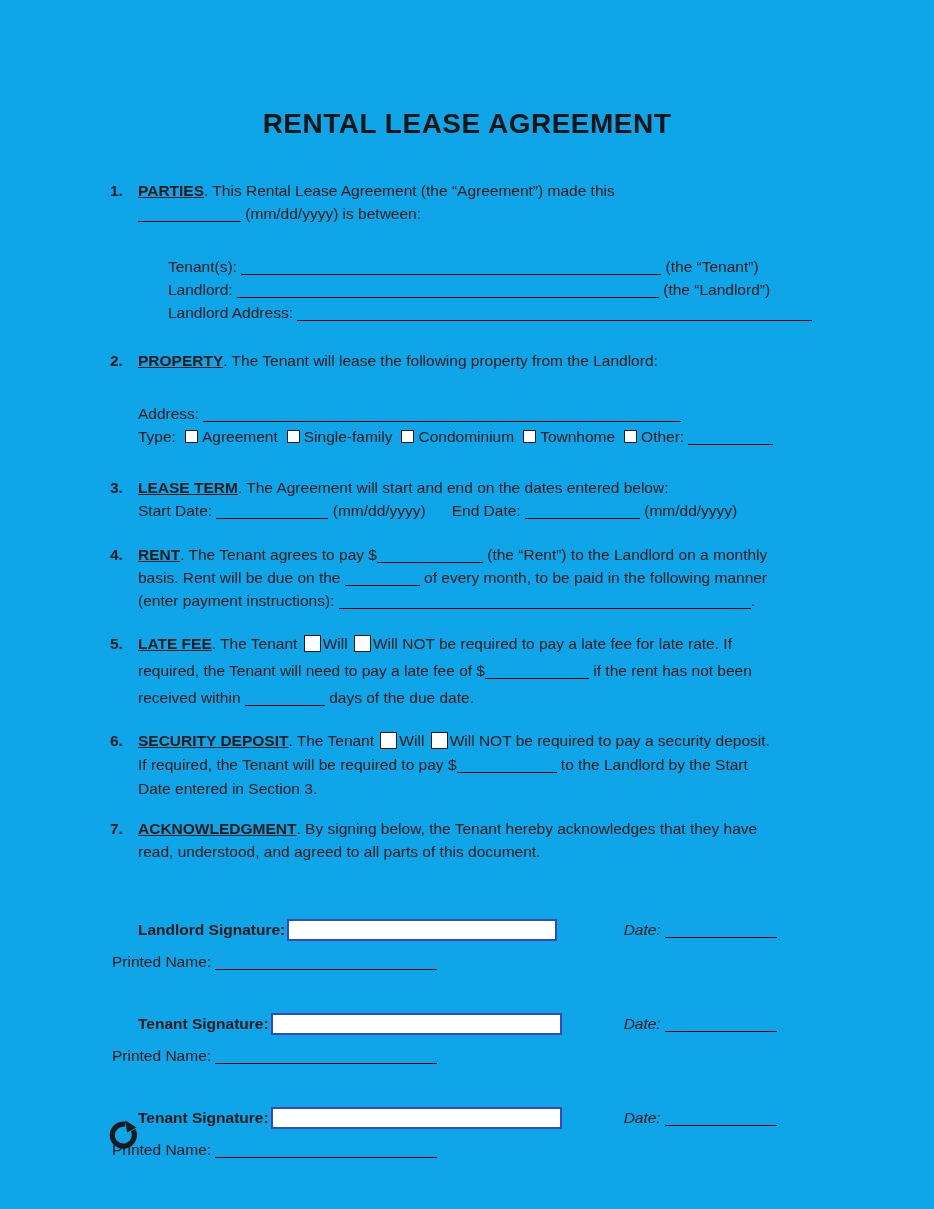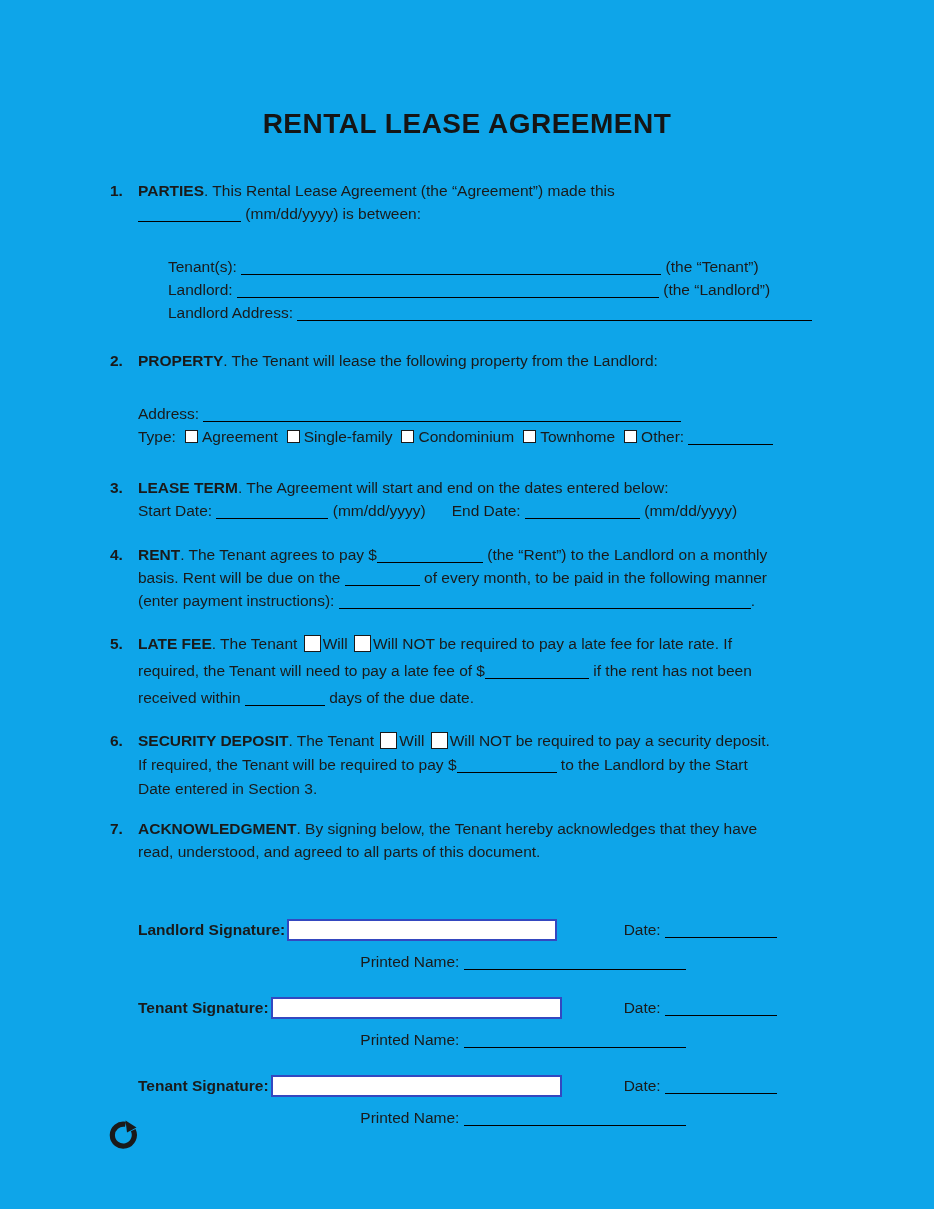--- a/index.html
+++ b/index.html
@@ -10,21 +10,21 @@
     font-family: "Liberation Sans", "DejaVu Sans", sans-serif;
     font-size: 15.5px;
   }
   .title {
     padding-top: 108px; text-align: center;
     font-weight: 700; font-size: 28px; letter-spacing: .5px; color: #151515;
   }
   .sec { display: flex; margin-left: 110px; margin-right: 112px; line-height: 23px; }
   .num { flex: 0 0 28px; font-weight: 700; }
   .body { flex: 1; min-width: 0; }
-  b.head { font-weight: 700; }
+  b.head { font-weight: 700; text-decoration: underline; }
   .indent { margin-left: 30px; margin-top: 30px; }
   .blank {
     display: inline-block; border-bottom: 1px solid #000;
     height: 5px; vertical-align: -3px;
   }
   .cb-sm {
     display: inline-block; width: 13px; height: 13px;
     border: 1px solid #1a1a1a; vertical-align: -1px; margin-right: 4px;
     background: #fff;
   }
@@ -33,33 +33,33 @@
     border: 1.5px solid #1a1a1a; vertical-align: -3px; margin: 0 2px;
     background: #fff;
   }
   .opt { margin-right: 9px; }
   .gapL { margin-left: 26px; }
   .lh27 { line-height: 27px; }
   .lh24 { line-height: 24px; }
   
   .sigrow {
     display: flex; align-items: center;
-    margin-left: 138px; margin-right: 112px; margin-top: 24px;
+    margin-left: 138px; margin-right: 112px; margin-top: 40px;
   }
   .sigrow.first { margin-top: 56px; }
   .siglabel { font-weight: 700; white-space: nowrap; }
   .sig-field {
     display: inline-block; height: 22px; background: #fff;
     border: 2px solid #3448c0; margin-left: 2px;
   }
   .sig-field.w270 { width: 270px; }
   .sig-field.w291 { width: 291px; }
   .spacer { flex: 1; }
-  .dategroup { margin-right: 45px; white-space: nowrap; }
-  .printedrow { margin-left: 112px; margin-top: 9px; line-height: 23px; text-align: center; }
+  .dategroup { margin-right: 45px; white-space: nowrap; font-style: italic; }
+  .printedrow { margin-left: 112px; margin-top: 9px; line-height: 23px; }
   .logo { position: absolute; left: 108px; top: 1120px; width: 30px; height: 30px; }
 </style>
 </head>
 <body>
 
 <div class="page">
 
   <div class="title">RENTAL LEASE AGREEMENT</div>
 
   <div class="sec" style="margin-top:39px">

